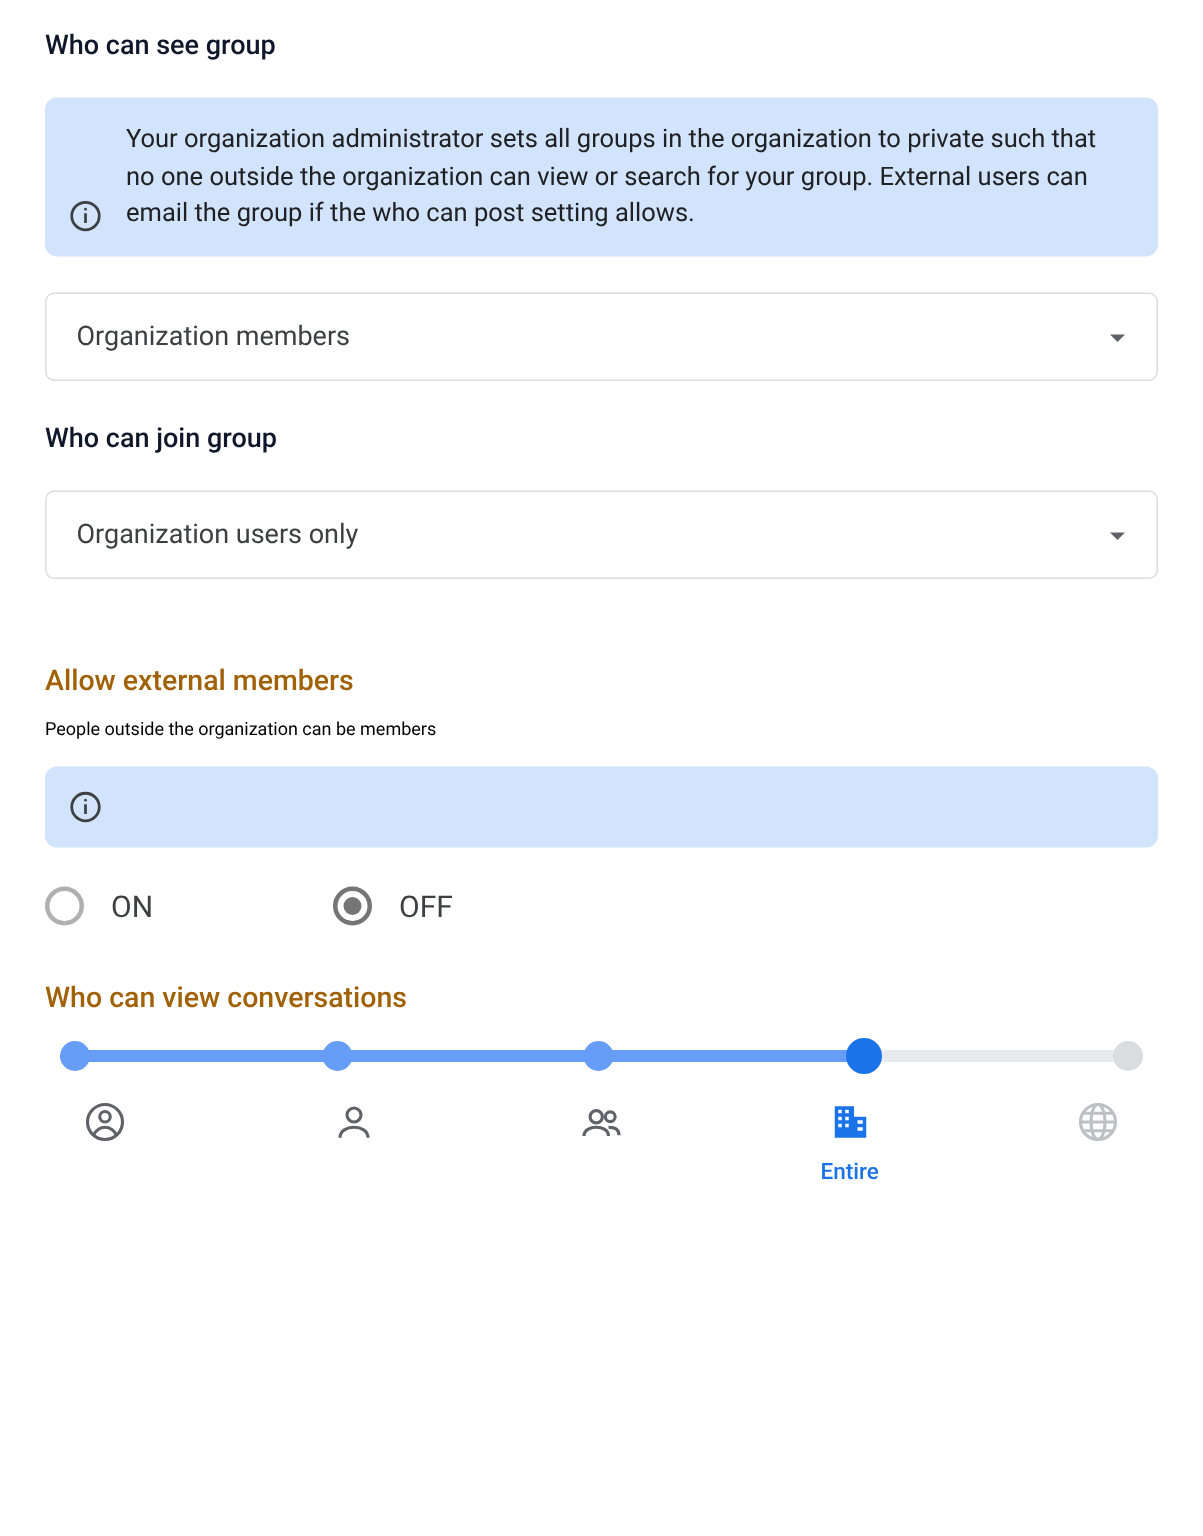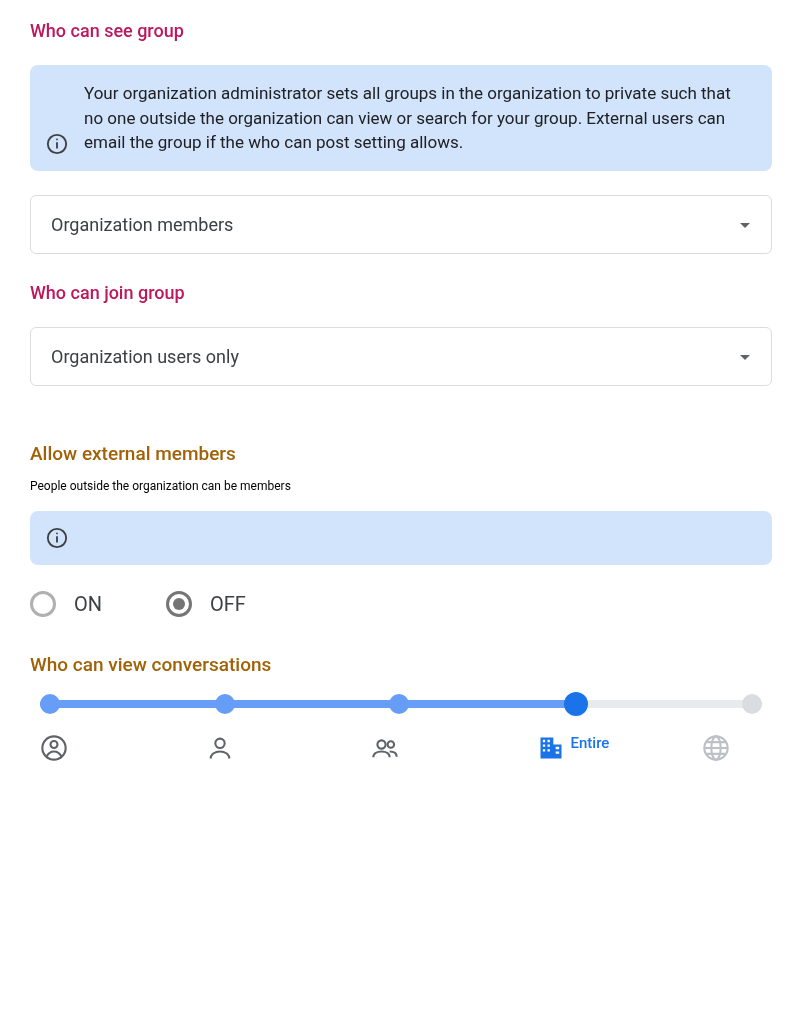--- a/index.html
+++ b/index.html
@@ -7,21 +7,21 @@
     margin: 0;
     padding: 20px 30px;
     font-family: 'Roboto', 'Helvetica Neue', Arial, sans-serif;
     background: #fff;
     color: #202124;
     width: 802px;
   }
   .section-label {
     font-size: 18px;
     font-weight: 500;
-    color: #be185d;
+    color: #0f172a;
     margin: 0 0 24px 0;
   }
   .info-box {
     background: #d2e3fc;
     border-radius: 8px;
     padding: 16px 20px 16px 16px;
     display: flex;
     align-items: flex-end;
     gap: 16px;
     margin-bottom: 24px;
@@ -58,21 +58,21 @@
     color: #a16207;
     margin: 8px 0 14px 0;
   }
   .description {
     font-size: 12px;
     color: #000000;
     margin: 0 0 18px 0;
   }
   .radio-row {
     display: flex;
-    gap: 64px;
+    gap: 120px;
     margin: 26px 0 36px 0;
   }
   .radio-option {
     display: flex;
     align-items: center;
     gap: 18px;
     cursor: pointer;
   }
   .radio-outer {
     width: 26px;
@@ -139,21 +139,22 @@
     background: #dadce0;
   }
   .slider-icons {
     display: flex;
     justify-content: space-between;
     margin-top: 26px;
     padding: 0 0px;
   }
   .slider-icon-item {
     display: flex;
-    align-items: flex-start;
+    flex-direction: column;
+    align-items: center;
     gap: 6px;
     width: 60px;
   }
   .slider-icon-label {
     font-size: 15px;
     font-weight: 500;
     color: #1a73e8;
   }
   svg.dropdown-arrow { width: 12px; height: 8px; fill: #5f6368; }
   svg.info-svg { width: 22px; height: 22px; }

